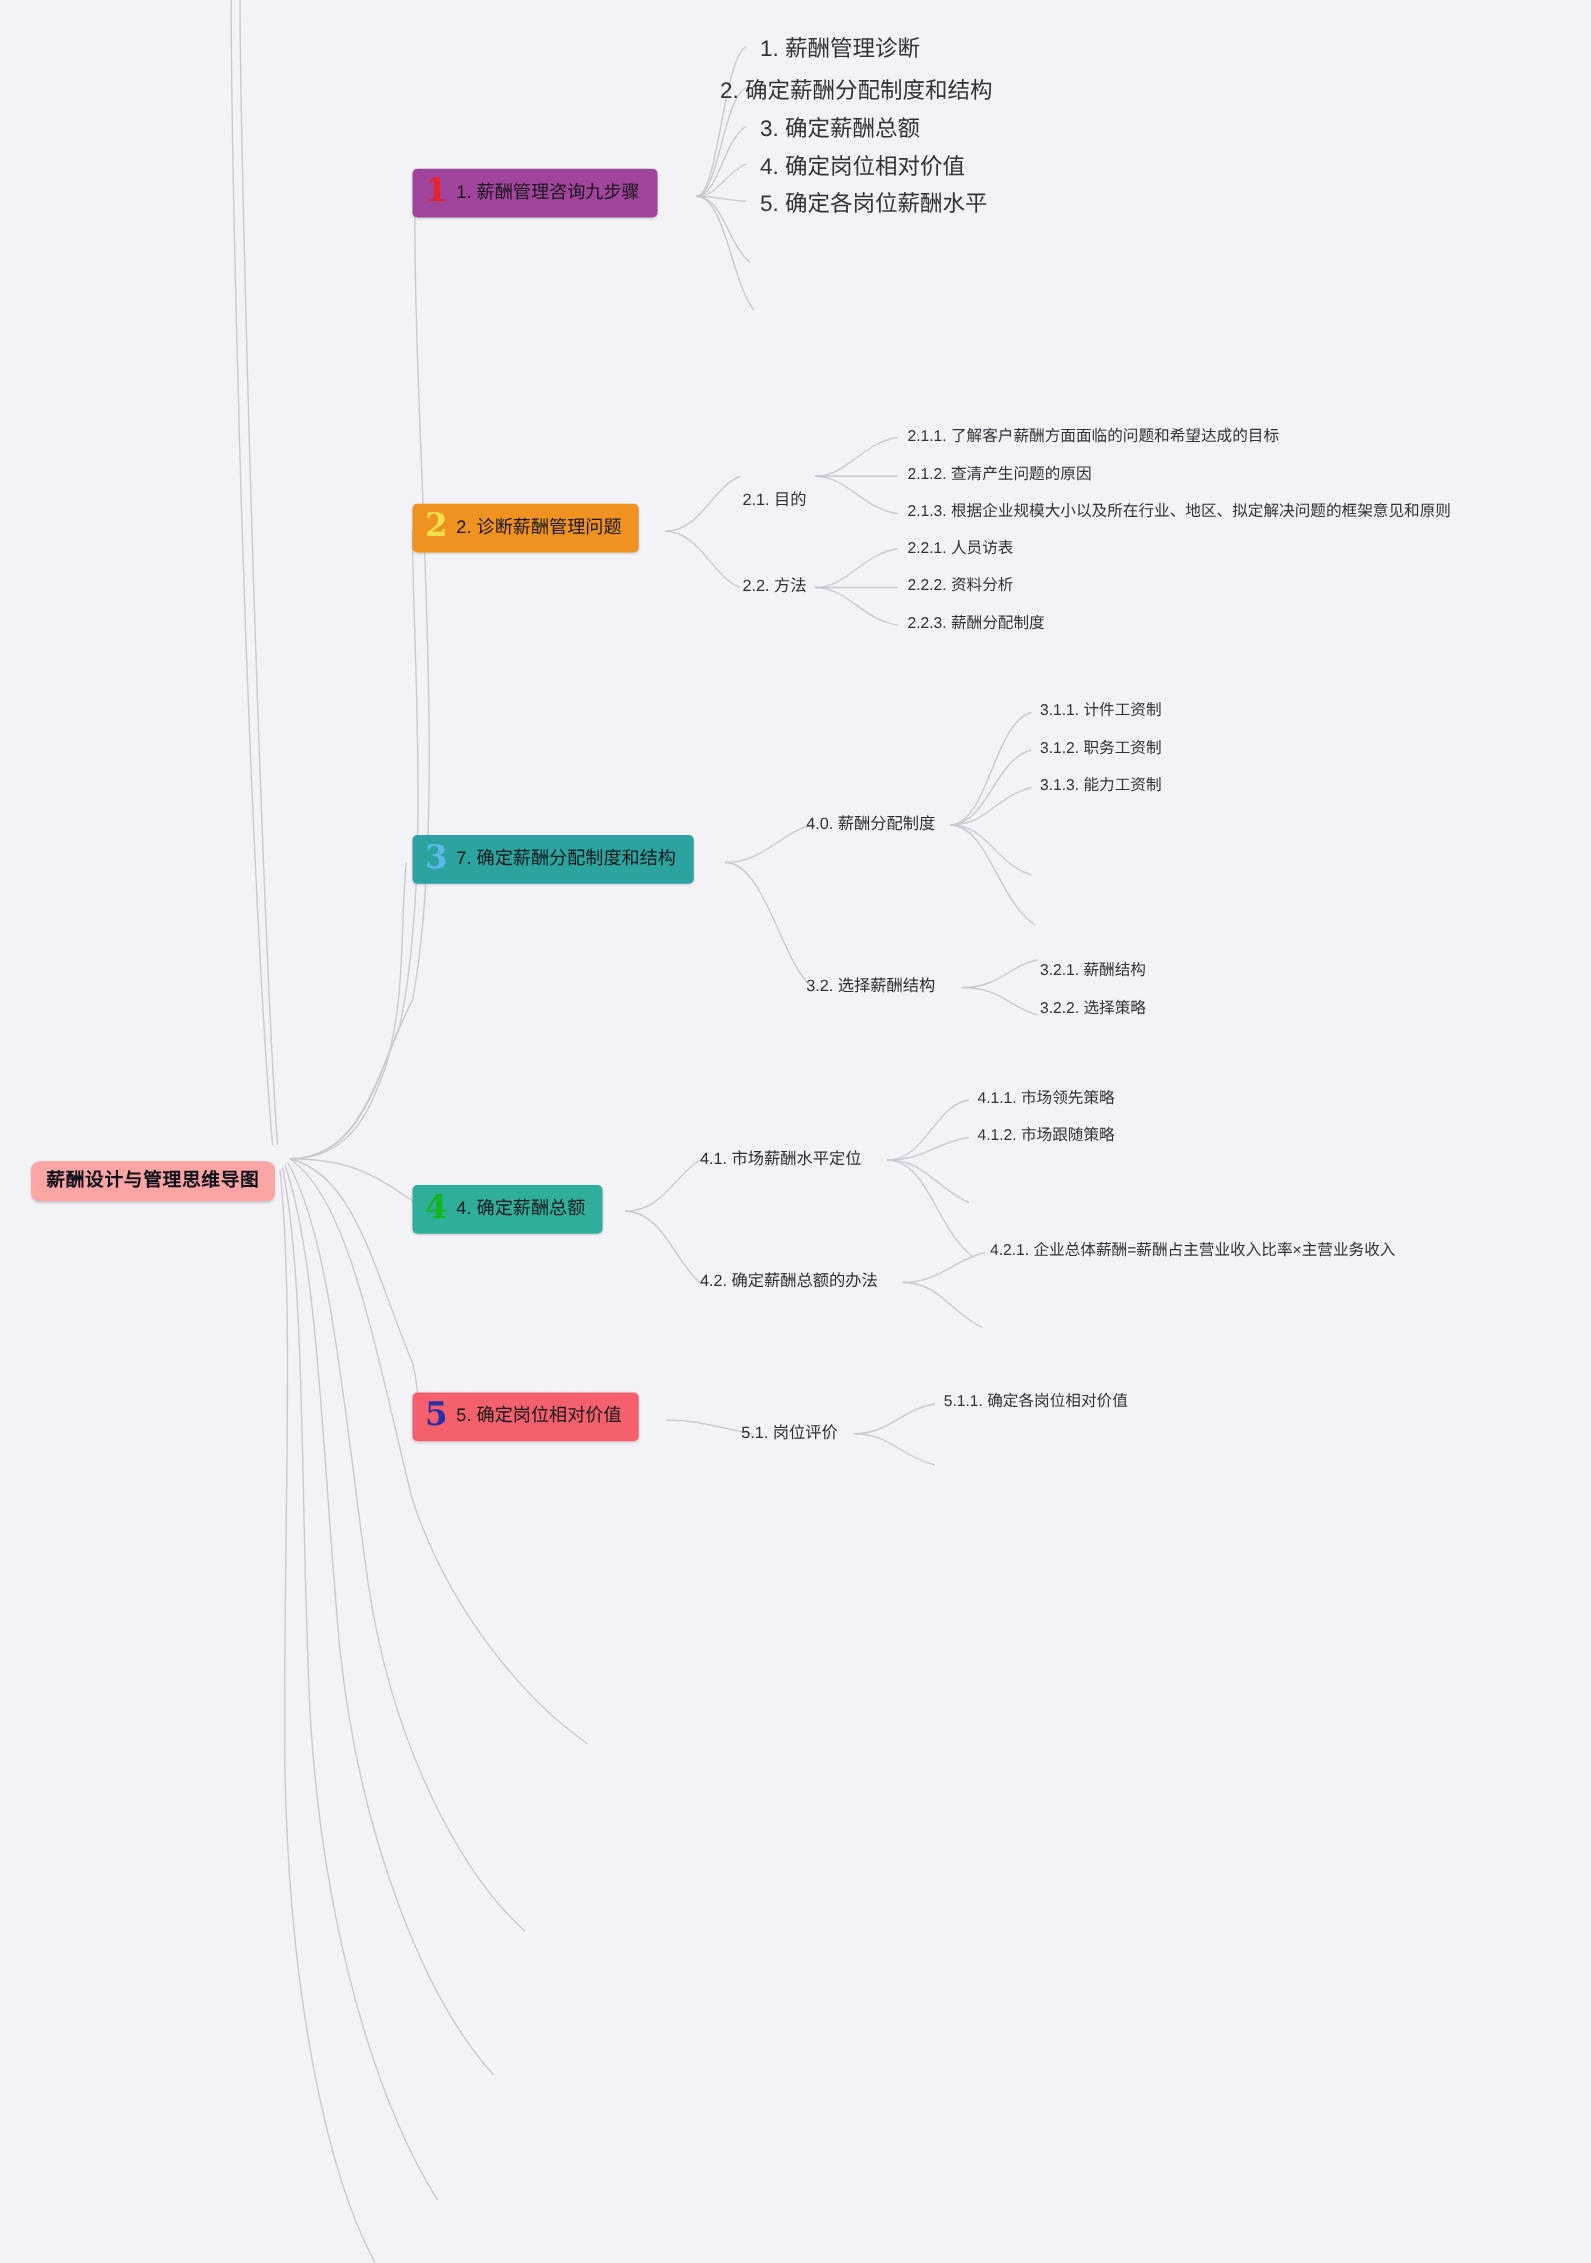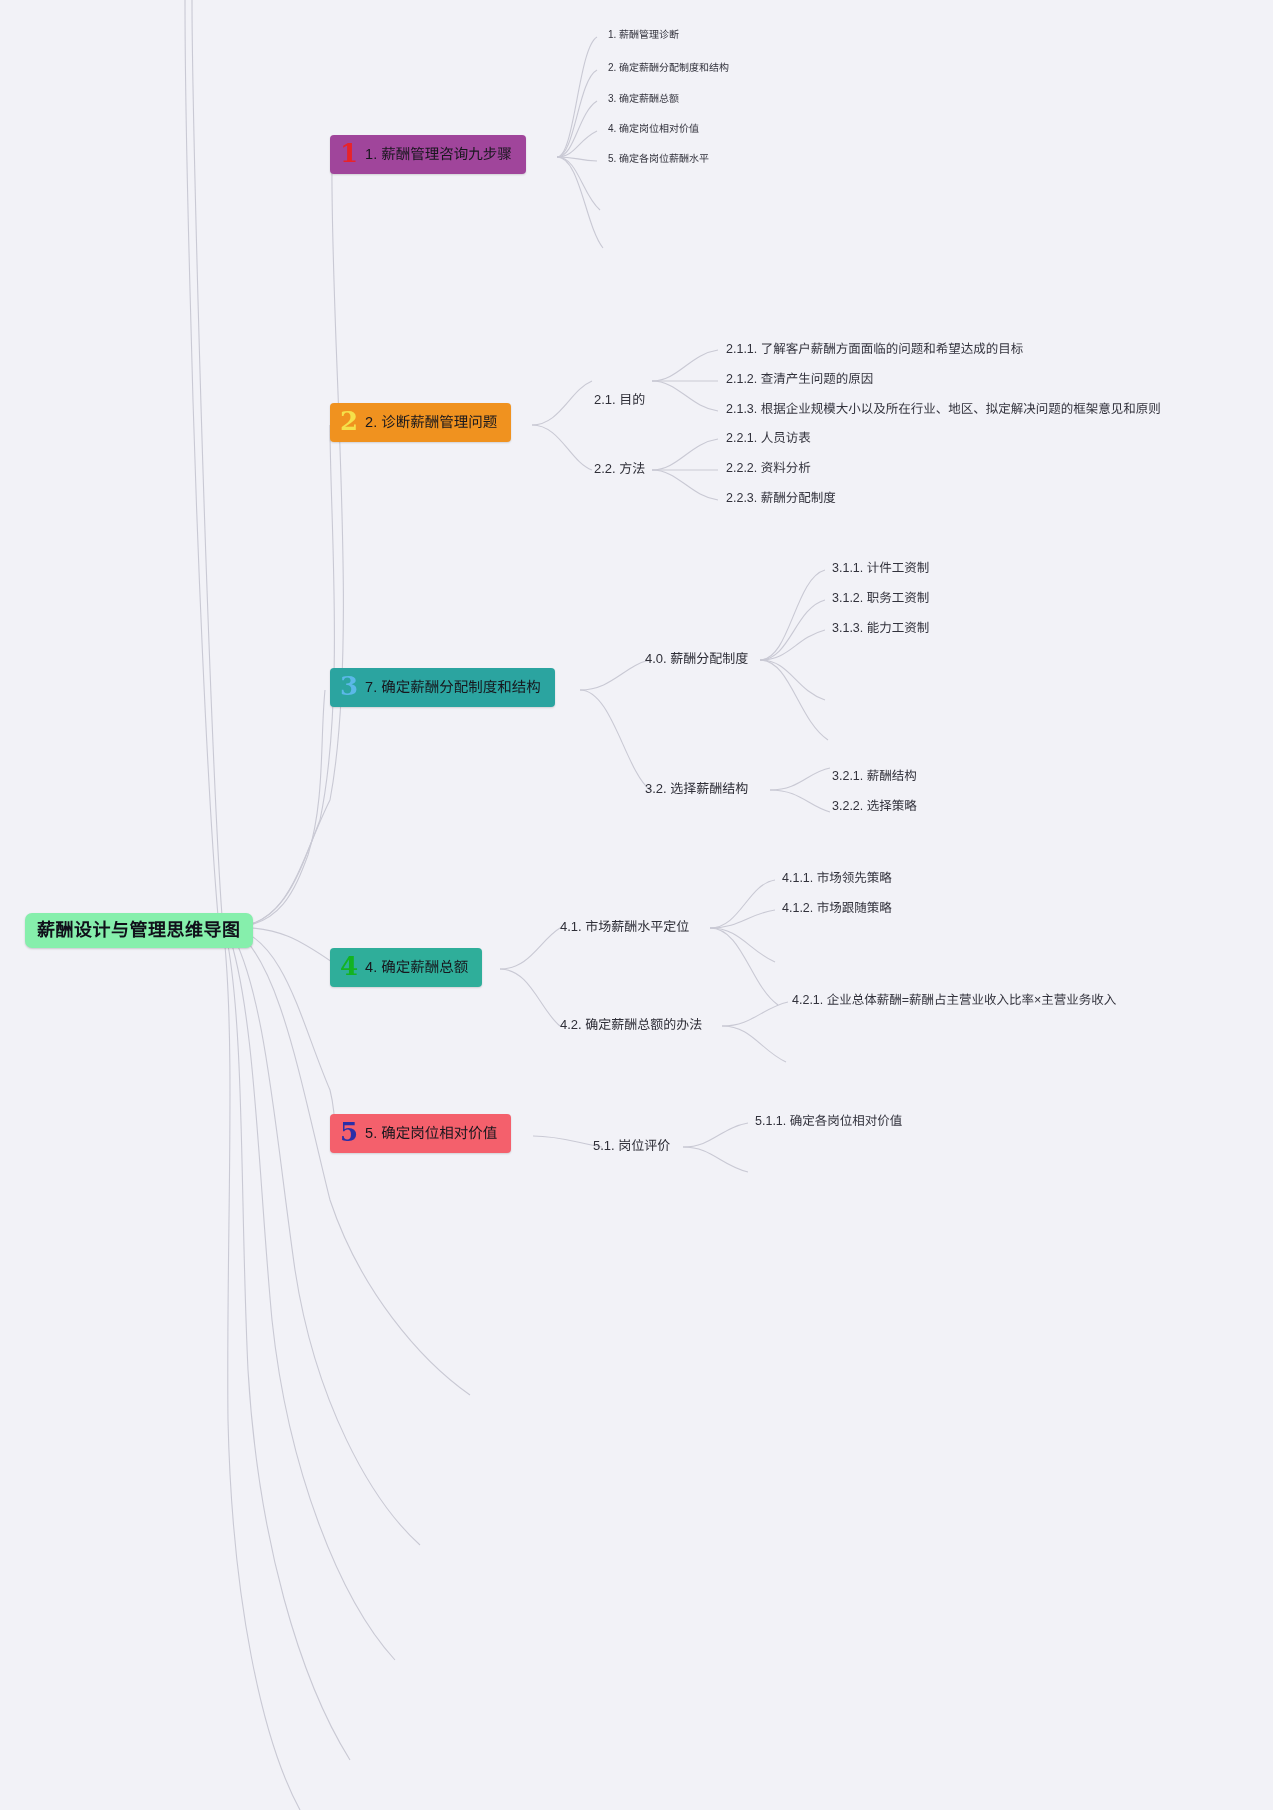--- a/index.html
+++ b/index.html
@@ -32,28 +32,29 @@
     stroke: #c9c9d4;
     stroke-width: 1.1;
   }
   
   .node {
     position: absolute;
     white-space: nowrap;
     line-height: 1;
   }
   .root {
-    background: #86efac;
+    background: #fca5a5;
     color: #10101a;
     font-weight: bold;
-    font-size: 18px;
+    font-size: 15px;
     padding: 8px 12px 9px 12px;
     border-radius: 7px;
     letter-spacing: .5px;
     box-shadow: 0 1px 2px rgba(0,0,0,.18);
+    margin-top: 16px;
   }
   .branch {
     display: flex;
     align-items: center;
     border-radius: 4px;
     padding: 6px 14px 7px 10px;
     box-shadow: 0 1px 2px rgba(0,0,0,.14);
   }
   .branch .num {
     font-family: "DejaVu Serif", "Liberation Serif", serif;
@@ -82,21 +83,21 @@
   .b5 .num { color: #2a2ea8; }
 
   .sub {
     font-size: 13px;
     color: #2f2f38;
   }
   .leaf {
     font-size: 12.5px;
     color: #32323c;
   }
-  .leaf.big { font-size: 10px; }
+  .leaf.big { font-size: 18px; }
 </style>
 </head>
 <body>
 
 <div id="canvas">
 
   <svg class="edges" viewBox="0 0 1273 1810">
 
     <path d="M 232 927 C 290 927, 300 860, 330 800 C 360 640, 330 350, 332 157"></path>
     <path d="M 232 927 C 285 927, 300 870, 320 820 C 345 700, 330 520, 330 425"></path>
@@ -162,21 +163,21 @@
 
   <div class="node root" style="left:25px; top:913px;">
     <span>薪酬设计与管理思维导图</span>
   </div>
 
   <div class="node branch b1" style="left:330px; top:135px;">
     <span class="num">1</span>
     <span class="blabel">1. 薪酬管理咨询九步骤</span>
   </div>
   <div class="node leaf big" style="left:608px; top:30px;">1. 薪酬管理诊断</div>
-  <div class="node leaf big" style="left:608px; top:63px;">2. 确定薪酬分配制度和结构</div>
+  <div class="node leaf big" style="left:576px; top:63px;">2. 确定薪酬分配制度和结构</div>
   <div class="node leaf big" style="left:608px; top:94px;">3. 确定薪酬总额</div>
   <div class="node leaf big" style="left:608px; top:124px;">4. 确定岗位相对价值</div>
   <div class="node leaf big" style="left:608px; top:154px;">5. 确定各岗位薪酬水平</div>
 
   <div class="node branch b2" style="left:330px; top:403px;">
     <span class="num">2</span>
     <span class="blabel">2. 诊断薪酬管理问题</span>
   </div>
   <div class="node sub" style="left:594px; top:373px;margin-top:20px;">2.1. 目的</div>
   <div class="node sub" style="left:594px; top:462px;">2.2. 方法</div>

